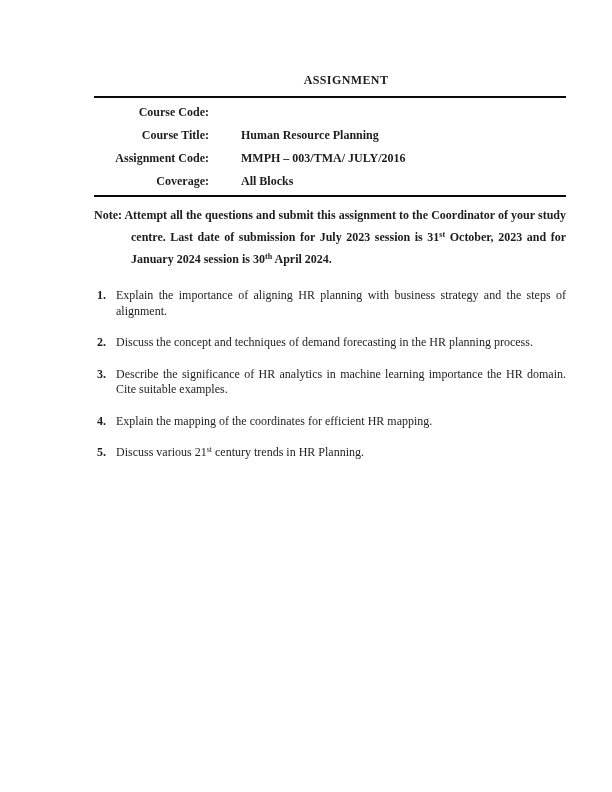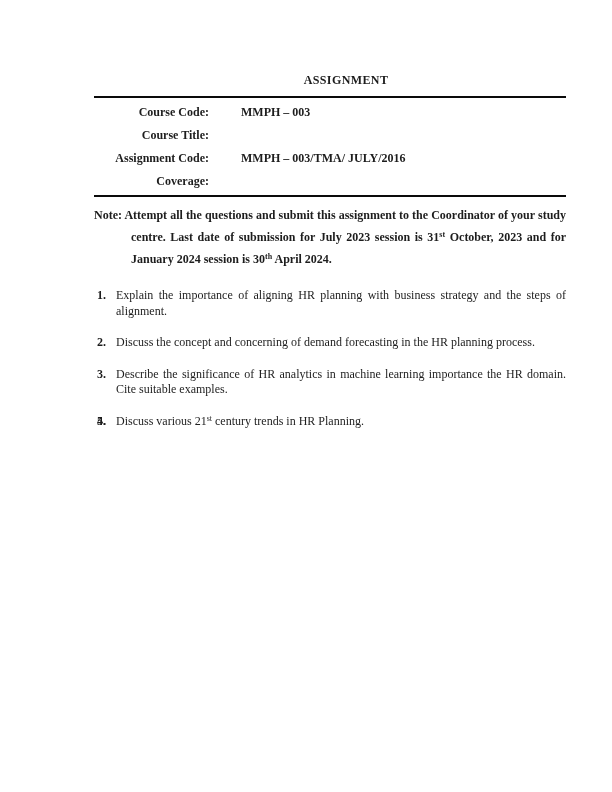--- a/index.html
+++ b/index.html
@@ -92,65 +92,67 @@
 <div class="page">
   <div class="content">
 
     <h1 class="doc-title">ASSIGNMENT</h1>
 
     <div class="info-table">
 
         <div class="info-row">
           <span class="info-label">Course Code</span>
           <span class="info-sep">:</span>
-          <span class="info-value">MMPH – 003</span>
         </div>
 
         <div class="info-row">
           <span class="info-label">Course Title</span>
           <span class="info-sep">:</span>
+          <span class="info-value">Human Resource Planning</span>
         </div>
 
         <div class="info-row">
           <span class="info-label">Assignment Code</span>
           <span class="info-sep">:</span>
           <span class="info-value">MMPH – 003/TMA/ JULY/2016</span>
         </div>
 
         <div class="info-row">
           <span class="info-label">Coverage</span>
           <span class="info-sep">:</span>
+          <span class="info-value">All Blocks</span>
         </div>
 
     </div>
 
     <p class="note">
       <span>Note:</span>
       <span>Attempt all the questions and submit this assignment to the Coordinator of your study centre. Last date of submission for July 2023 session is 31<sup>st</sup> October, 2023 and for January 2024 session is 30<sup>th</sup> April 2024.</span>
     </p>
 
     <ol class="questions">
 
         <li class="q">
           <span class="q-num">1.</span>
           <span class="q-text">Explain the importance of aligning HR planning with business strategy and the steps of alignment.</span>
         </li>
 
         <li class="q">
           <span class="q-num">2.</span>
-          <span class="q-text">Discuss the concept and concerning of demand forecasting in the HR planning process.</span>
+          <span class="q-text">Discuss the concept and techniques of demand forecasting in the HR planning process.</span>
         </li>
 
         <li class="q">
           <span class="q-num">3.</span>
           <span class="q-text">Describe the significance of HR analytics in machine learning importance the HR domain. Cite suitable examples.</span>
         </li>
 
         <li class="q">
           <span class="q-num">4.</span>
+          <span class="q-text">Explain the mapping of the coordinates for efficient HR mapping.</span>
         </li>
 
         <li class="q">
           <span class="q-num">5.</span>
           <span class="q-text">Discuss various 21<sup>st</sup> century trends in HR Planning.</span>
         </li>
 
     </ol>
 
   </div>

